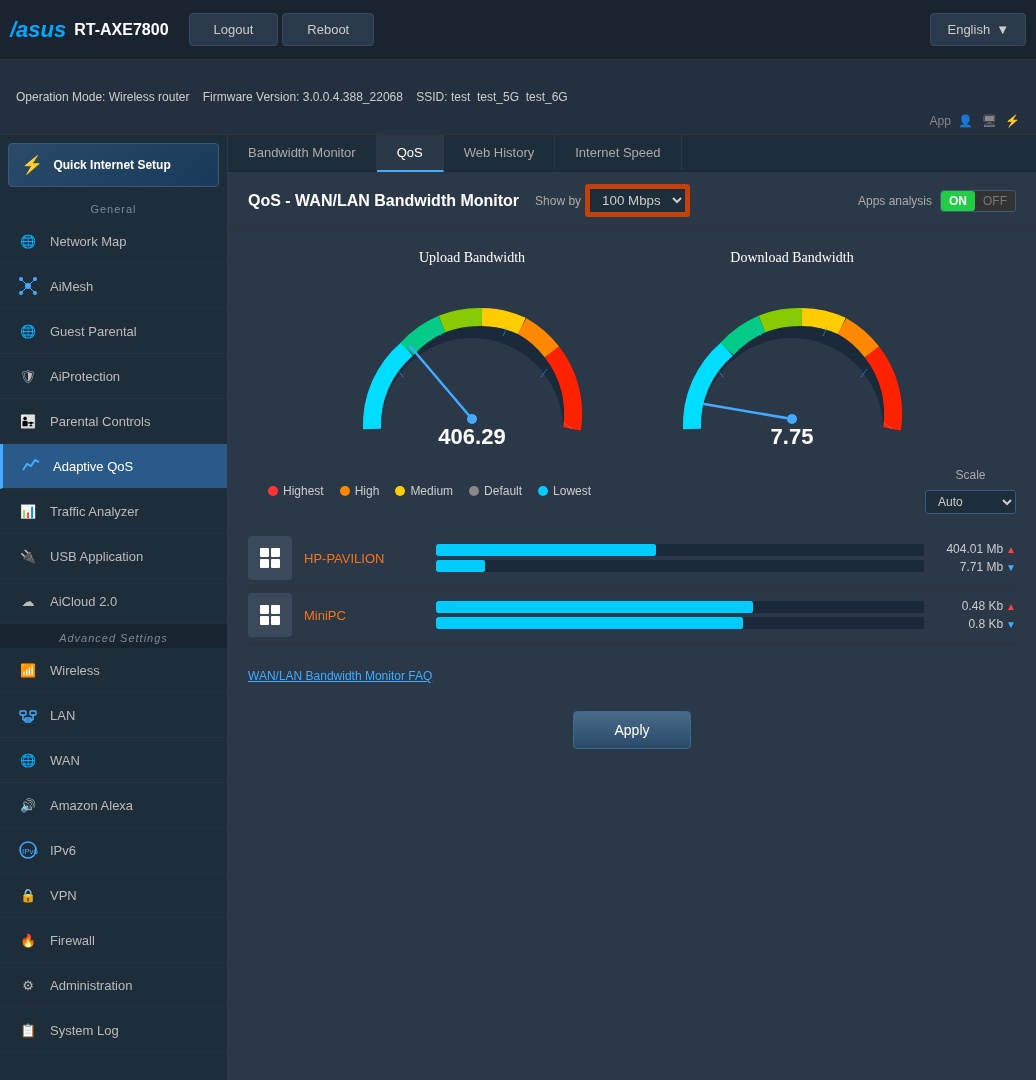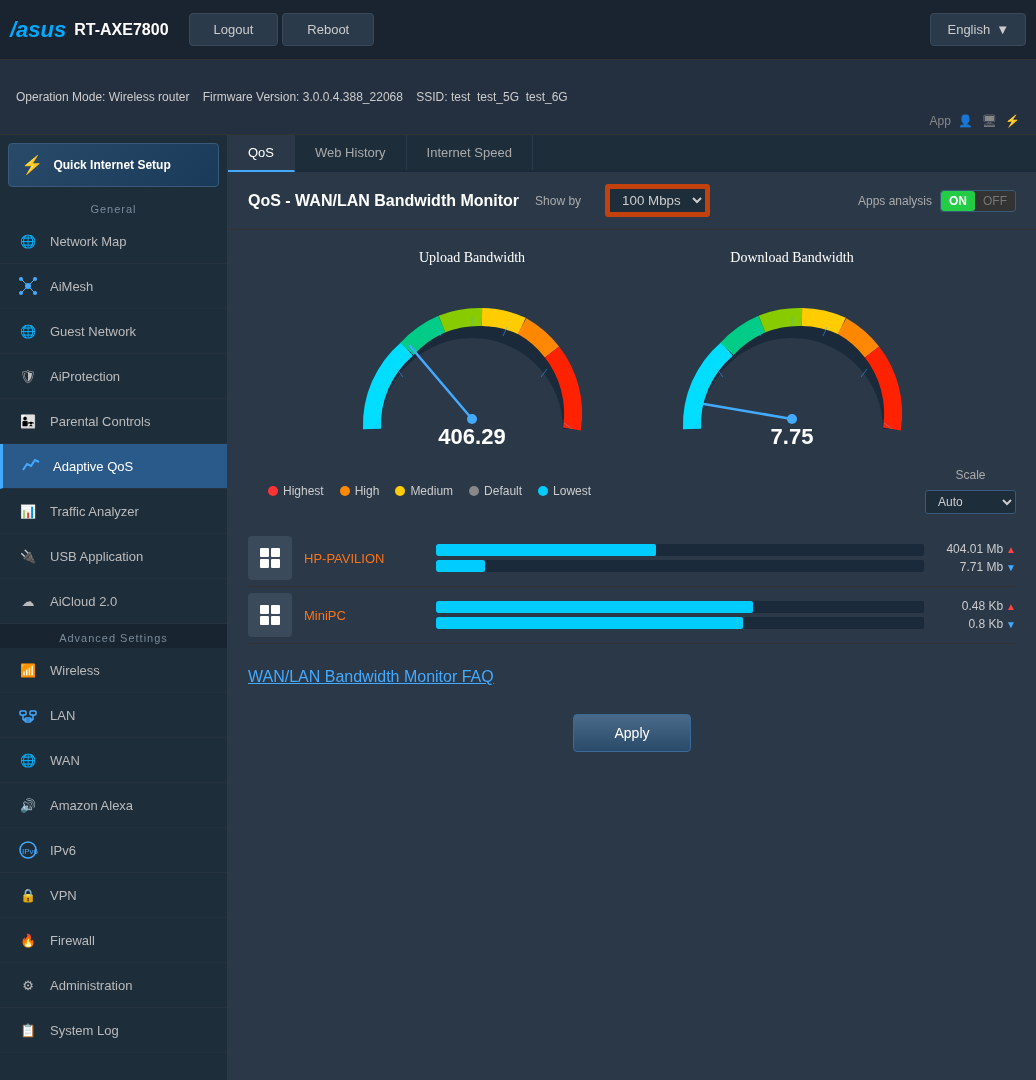--- a/index.html
+++ b/index.html
@@ -23,34 +23,34 @@
     .main-layout { display: flex; height: calc(1080px - 60px - 36px); }
 
     
     .sidebar { width: 228px; background: #1e2d3a; flex-shrink: 0; overflow-y: auto; border-right: 1px solid #2a3a4a; }
     .quick-setup { background: linear-gradient(135deg, #2a4a6a, #1a3a5a); margin: 8px; border-radius: 4px; padding: 10px 12px; display: flex; align-items: center; gap: 10px; cursor: pointer; color: #fff; font-size: 12px; font-weight: bold; border: 1px solid #3a5a7a; }
     .quick-setup-icon { color: #4af; font-size: 18px; }
     .section-label { color: #7a8a9a; font-size: 11px; padding: 8px 16px 4px; text-align: center; letter-spacing: 1px; }
     .sidebar-item { display: flex; align-items: center; gap: 10px; padding: 10px 16px; cursor: pointer; color: #bbb; font-size: 13px; border-bottom: 1px solid #243040; }
     .sidebar-item.active { background: #2a5a8a; color: #fff; border-left: 3px solid #4af; }
     .sidebar-icon { width: 24px; height: 24px; display: flex; align-items: center; justify-content: center; flex-shrink: 0; }
-    .adv-label { color: #7a8a9a; font-size: 11px; padding: 8px 16px 4px; text-align: center; letter-spacing: 1px; background: #182530; }
+    .adv-label { color: #7a8a9a; font-size: 11px; padding: 8px 16px 4px; text-align: center; letter-spacing: 1px; background: #182530; font-style: italic; }
 
     
     .content { flex: 1; background: #2a3848; overflow-y: auto; }
 
     
     .tabs { display: flex; background: #1e2d3a; border-bottom: 2px solid #1a2a3a; }
     .tab { padding: 10px 20px; cursor: pointer; color: #aaa; font-size: 13px; border-right: 1px solid #2a3a4a; }
     .tab.active { background: #2a3848; color: #fff; border-bottom: 2px solid #4af; margin-bottom: -2px; }
 
     
     .qos-header { display: flex; align-items: center; padding: 12px 20px; gap: 16px; background: #2a3848; border-bottom: 1px solid #333; }
     .qos-title { font-size: 16px; color: #fff; font-weight: bold; }
-    .show-by { display: flex; align-items: center; gap: 24px; color: #aaa; font-size: 12px; }
+    .show-by { display: flex; align-items: center; gap: 4px; color: #aaa; font-size: 12px; }
     .show-by select { background: #1e2d3a; border: 5px solid #c2410c; color: #ccc; padding: 3px 8px; border-radius: 3px; }
     .apps-analysis { display: flex; align-items: center; gap: 8px; margin-left: auto; color: #aaa; font-size: 12px; }
     .toggle-on { background: #22cc44; color: #fff; padding: 3px 8px; border-radius: 3px; font-size: 12px; font-weight: bold; }
     .toggle-off { background: #333; color: #777; padding: 3px 8px; border-radius: 3px; font-size: 12px; }
     .toggle-container { display: flex; border: 1px solid #3a5a7a; border-radius: 3px; overflow: hidden; }
 
     
     .gauges-row { display: flex; justify-content: center; gap: 60px; padding: 20px 20px 10px; }
     .gauge-container { display: flex; flex-direction: column; align-items: center; gap: 8px; }
     .gauge-label { color: #ffffff; font-size: 14px; font-family: Liberation Serif, serif; }
@@ -70,21 +70,21 @@
     .bar-fill-up { height: 100%; border-radius: 2px; }
     .bar-fill-down { height: 100%; border-radius: 2px; }
     .values-col { display: flex; flex-direction: column; gap: 4px; align-items: flex-end; min-width: 80px; }
     .val-up { color: #ccc; font-size: 12px; display: flex; align-items: center; gap: 3px; }
     .val-down { color: #ccc; font-size: 12px; display: flex; align-items: center; gap: 3px; }
     .arrow-up { color: #f44; font-size: 10px; }
     .arrow-down { color: #4af; font-size: 10px; }
 
     
     .bottom-section { padding: 16px 20px; }
-    .faq-link { color: #4af; text-decoration: underline; cursor: pointer; font-size: 16px; }
+    .faq-link { color: #4af; text-decoration: underline; cursor: pointer; font-size: 12px; }
     .apply-row { display: flex; justify-content: center; padding: 12px 20px; }
     .apply-btn { background: linear-gradient(to bottom, #4a6a8a, #2a4a6a); border: 1px solid #3a6a9a; color: #fff; padding: 10px 40px; border-radius: 4px; cursor: pointer; font-size: 14px; }
 
     
     .win-icon { display: grid; grid-template-columns: 1fr 1fr; gap: 2px; width: 20px; height: 20px; }
     .win-square { background: #fff; border-radius: 1px; }
   </style>
 </head>
 <body>
 
@@ -149,21 +149,21 @@
             <line x1="10" y1="10" x2="3" y2="3" stroke="#4af" stroke-width="1"></line>
             <line x1="10" y1="10" x2="17" y2="3" stroke="#4af" stroke-width="1"></line>
             <line x1="10" y1="10" x2="3" y2="17" stroke="#4af" stroke-width="1"></line>
             <line x1="10" y1="10" x2="17" y2="17" stroke="#4af" stroke-width="1"></line>
           </svg>
       </div>
       <span>AiMesh</span>
     </div>
     <div class="sidebar-item">
       <div class="sidebar-icon">🌐</div>
-      <span>Guest Network</span>
+      <span>Guest Parental</span>
     </div>
     <div class="sidebar-item">
       <div class="sidebar-icon">🛡</div>
       <span>AiProtection</span>
     </div>
     <div class="sidebar-item">
       <div class="sidebar-icon">👨‍👧</div>
       <span>Parental Controls</span>
     </div>
     <div class="sidebar-item active">
@@ -237,20 +237,21 @@
     </div>
     <div class="sidebar-item">
       <div class="sidebar-icon">📋</div>
       <span>System Log</span>
     </div>
   </div>
 
   <div class="content">
 
     <div class="tabs">
+      <div class="tab">Bandwidth Monitor</div>
       <div class="tab active">QoS</div>
       <div class="tab">Web History</div>
       <div class="tab">Internet Speed</div>
     </div>
 
     <div class="qos-header">
       <span class="qos-title">QoS - WAN/LAN Bandwidth Monitor</span>
       <div class="show-by">
         <span>Show by</span>
         <select>

